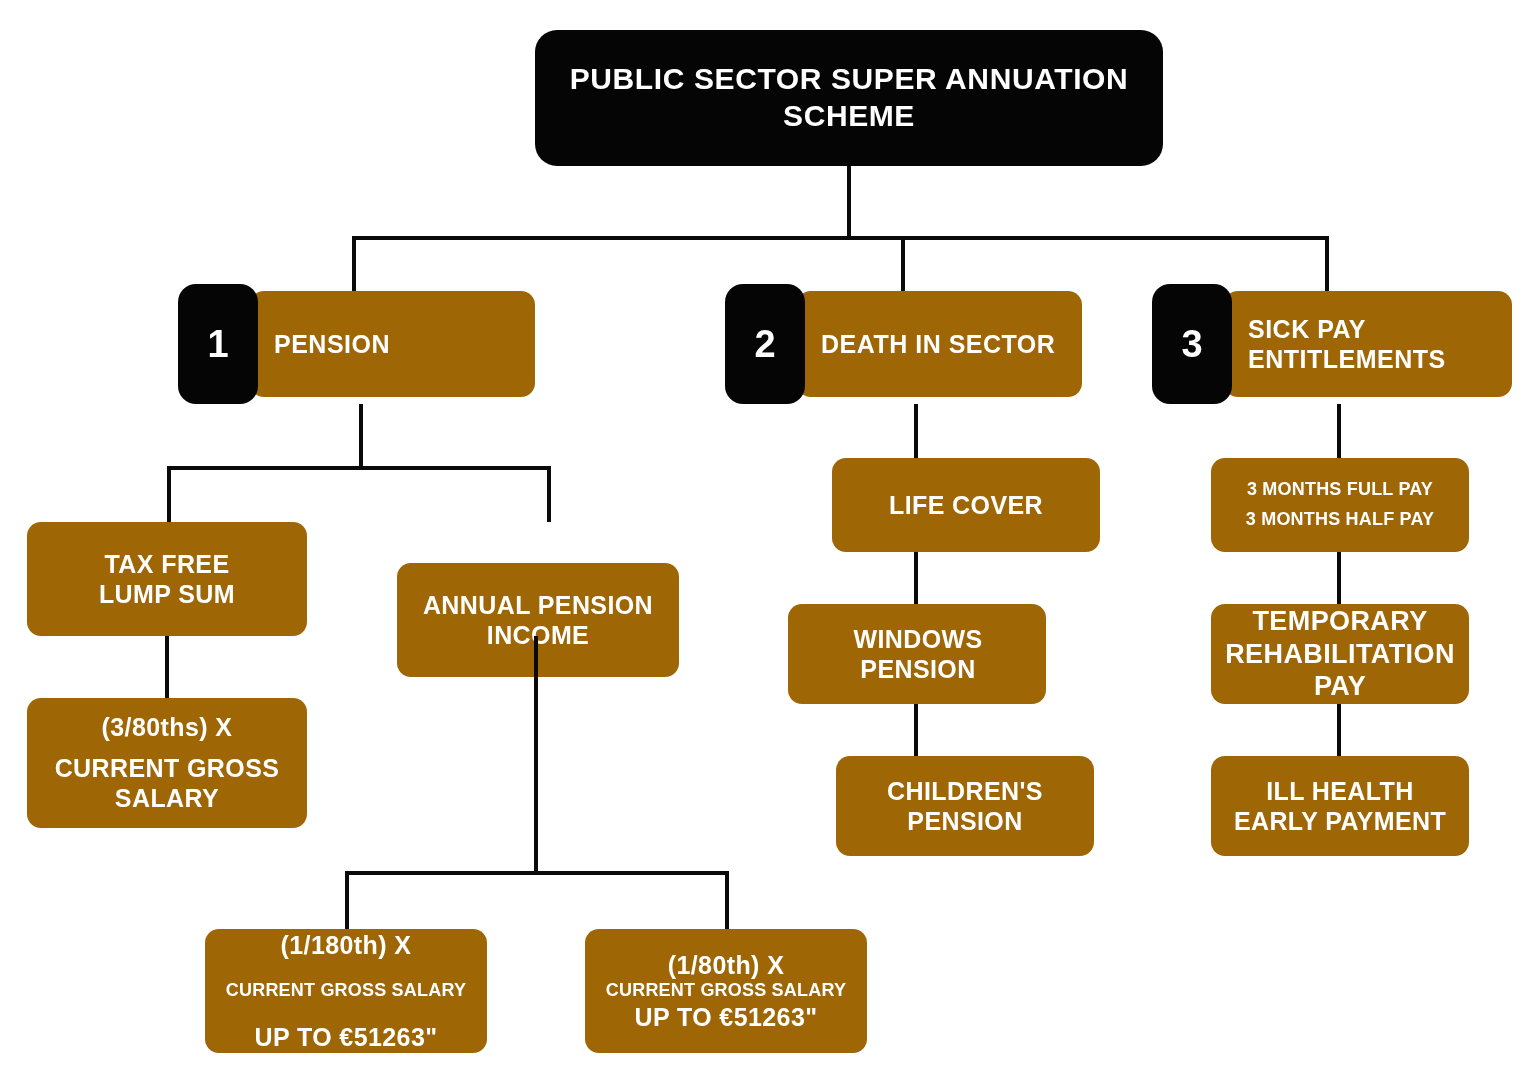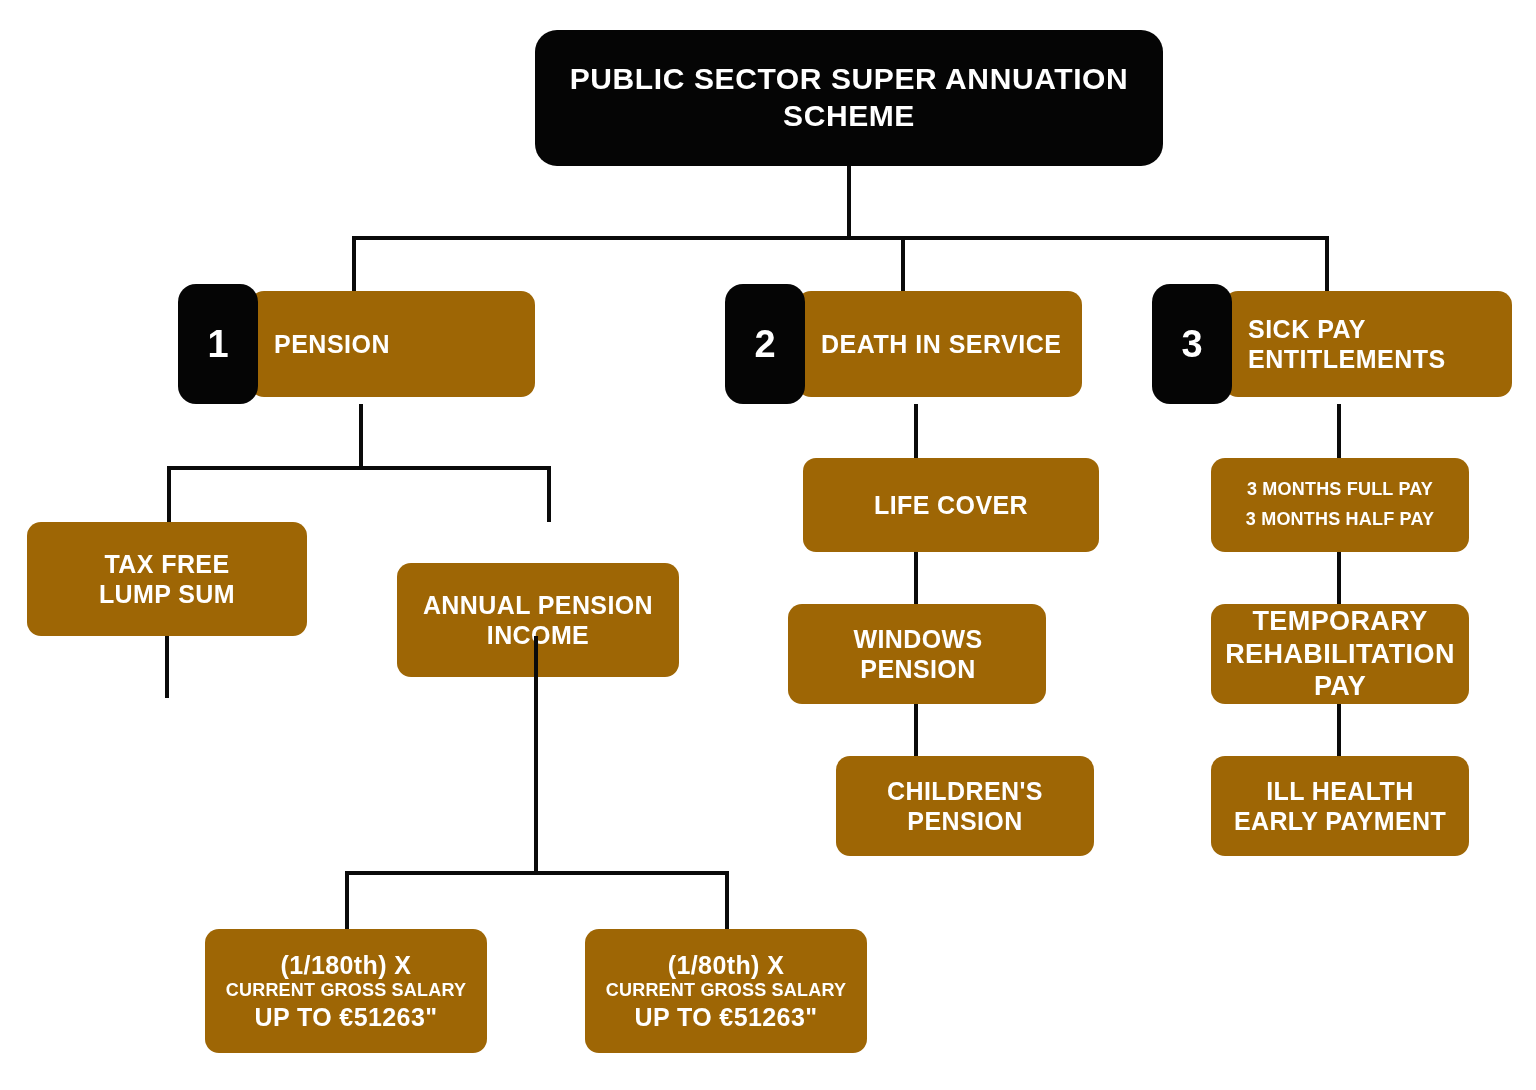--- a/index.html
+++ b/index.html
@@ -124,21 +124,21 @@
 
   <div class="lvl1" style="left:178px; top:284px; width:357px; height:120px;">
     <div class="bar" style="width:285px;">
       <span class="txt">PENSION</span>
     </div>
     <div class="num">1</div>
   </div>
 
   <div class="lvl1" style="left:725px; top:284px; width:357px; height:120px;">
     <div class="bar" style="width:285px;">
-      <span class="txt">DEATH IN SERVICE</span>
+      <span class="txt">DEATH IN SECTOR</span>
     </div>
     <div class="num">2</div>
   </div>
 
   <div class="lvl1" style="left:1152px; top:284px; width:360px; height:120px;">
     <div class="bar" style="width:288px;">
       <span class="txt">
         <span class="ln">SICK PAY</span>
         <span class="ln">ENTITLEMENTS</span>
       </span>
@@ -151,46 +151,51 @@
   <div class="vline" style="left:167px; top:466px; height:56px;"></div>
   <div class="vline" style="left:547px; top:466px; height:56px;"></div>
 
   <div class="box" style="left:27px; top:522px; width:280px; height:114px;">
     <span class="ln t-lg">TAX FREE</span>
     <span class="ln t-lg">LUMP SUM</span>
   </div>
 
   <div class="vline" style="left:165px; top:636px; height:62px;"></div>
 
+  <div class="box" style="left:27px; top:698px; width:280px; height:130px;">
+    <span class="ln t-lg" style="margin-bottom:10px;">(3/80ths) X</span>
+    <span class="ln t-lg">CURRENT GROSS</span>
+    <span class="ln t-lg">SALARY</span>
+  </div>
 
   <div class="box" style="left:397px; top:522px; width:282px; height:114px;margin-top:41px;">
     <span class="ln t-lg">ANNUAL PENSION</span>
     <span class="ln t-lg">INCOME</span>
   </div>
 
   <div class="vline" style="left:534px; top:636px; height:237px;"></div>
   <div class="hline" style="left:345px; top:871px; width:384px;"></div>
   <div class="vline" style="left:345px; top:871px; height:58px;"></div>
   <div class="vline" style="left:725px; top:871px; height:58px;"></div>
 
-  <div class="box" style="left:205px; top:929px; width:282px; height:124px;">
+  <div class="box" style="left:205px; top:929px; width:282px; height:124px;gap:20px;">
     <span class="ln t-lg">(1/180th) X</span>
     <span class="ln t-sm">CURRENT GROSS SALARY</span>
     <span class="ln t-lg">UP TO €51263"</span>
   </div>
 
   <div class="box" style="left:585px; top:929px; width:282px; height:124px;">
     <span class="ln t-lg">(1/80th) X</span>
     <span class="ln t-sm">CURRENT GROSS SALARY</span>
     <span class="ln t-lg">UP TO €51263"</span>
   </div>
 
   <div class="vline" style="left:914px; top:404px; height:54px;"></div>
 
-  <div class="box" style="left:803px; top:458px; width:296px; height:94px;border-radius:13px;">
+  <div class="box" style="left:832px; top:458px; width:268px; height:94px;">
     <span class="ln t-lg">LIFE COVER</span>
   </div>
 
   <div class="vline" style="left:914px; top:552px; height:52px;"></div>
 
   <div class="box" style="left:788px; top:604px; width:258px; height:100px;padding-left:12px;">
     <span class="ln t-lg">WINDOWS</span>
     <span class="ln t-lg">PENSION</span>
   </div>
 

